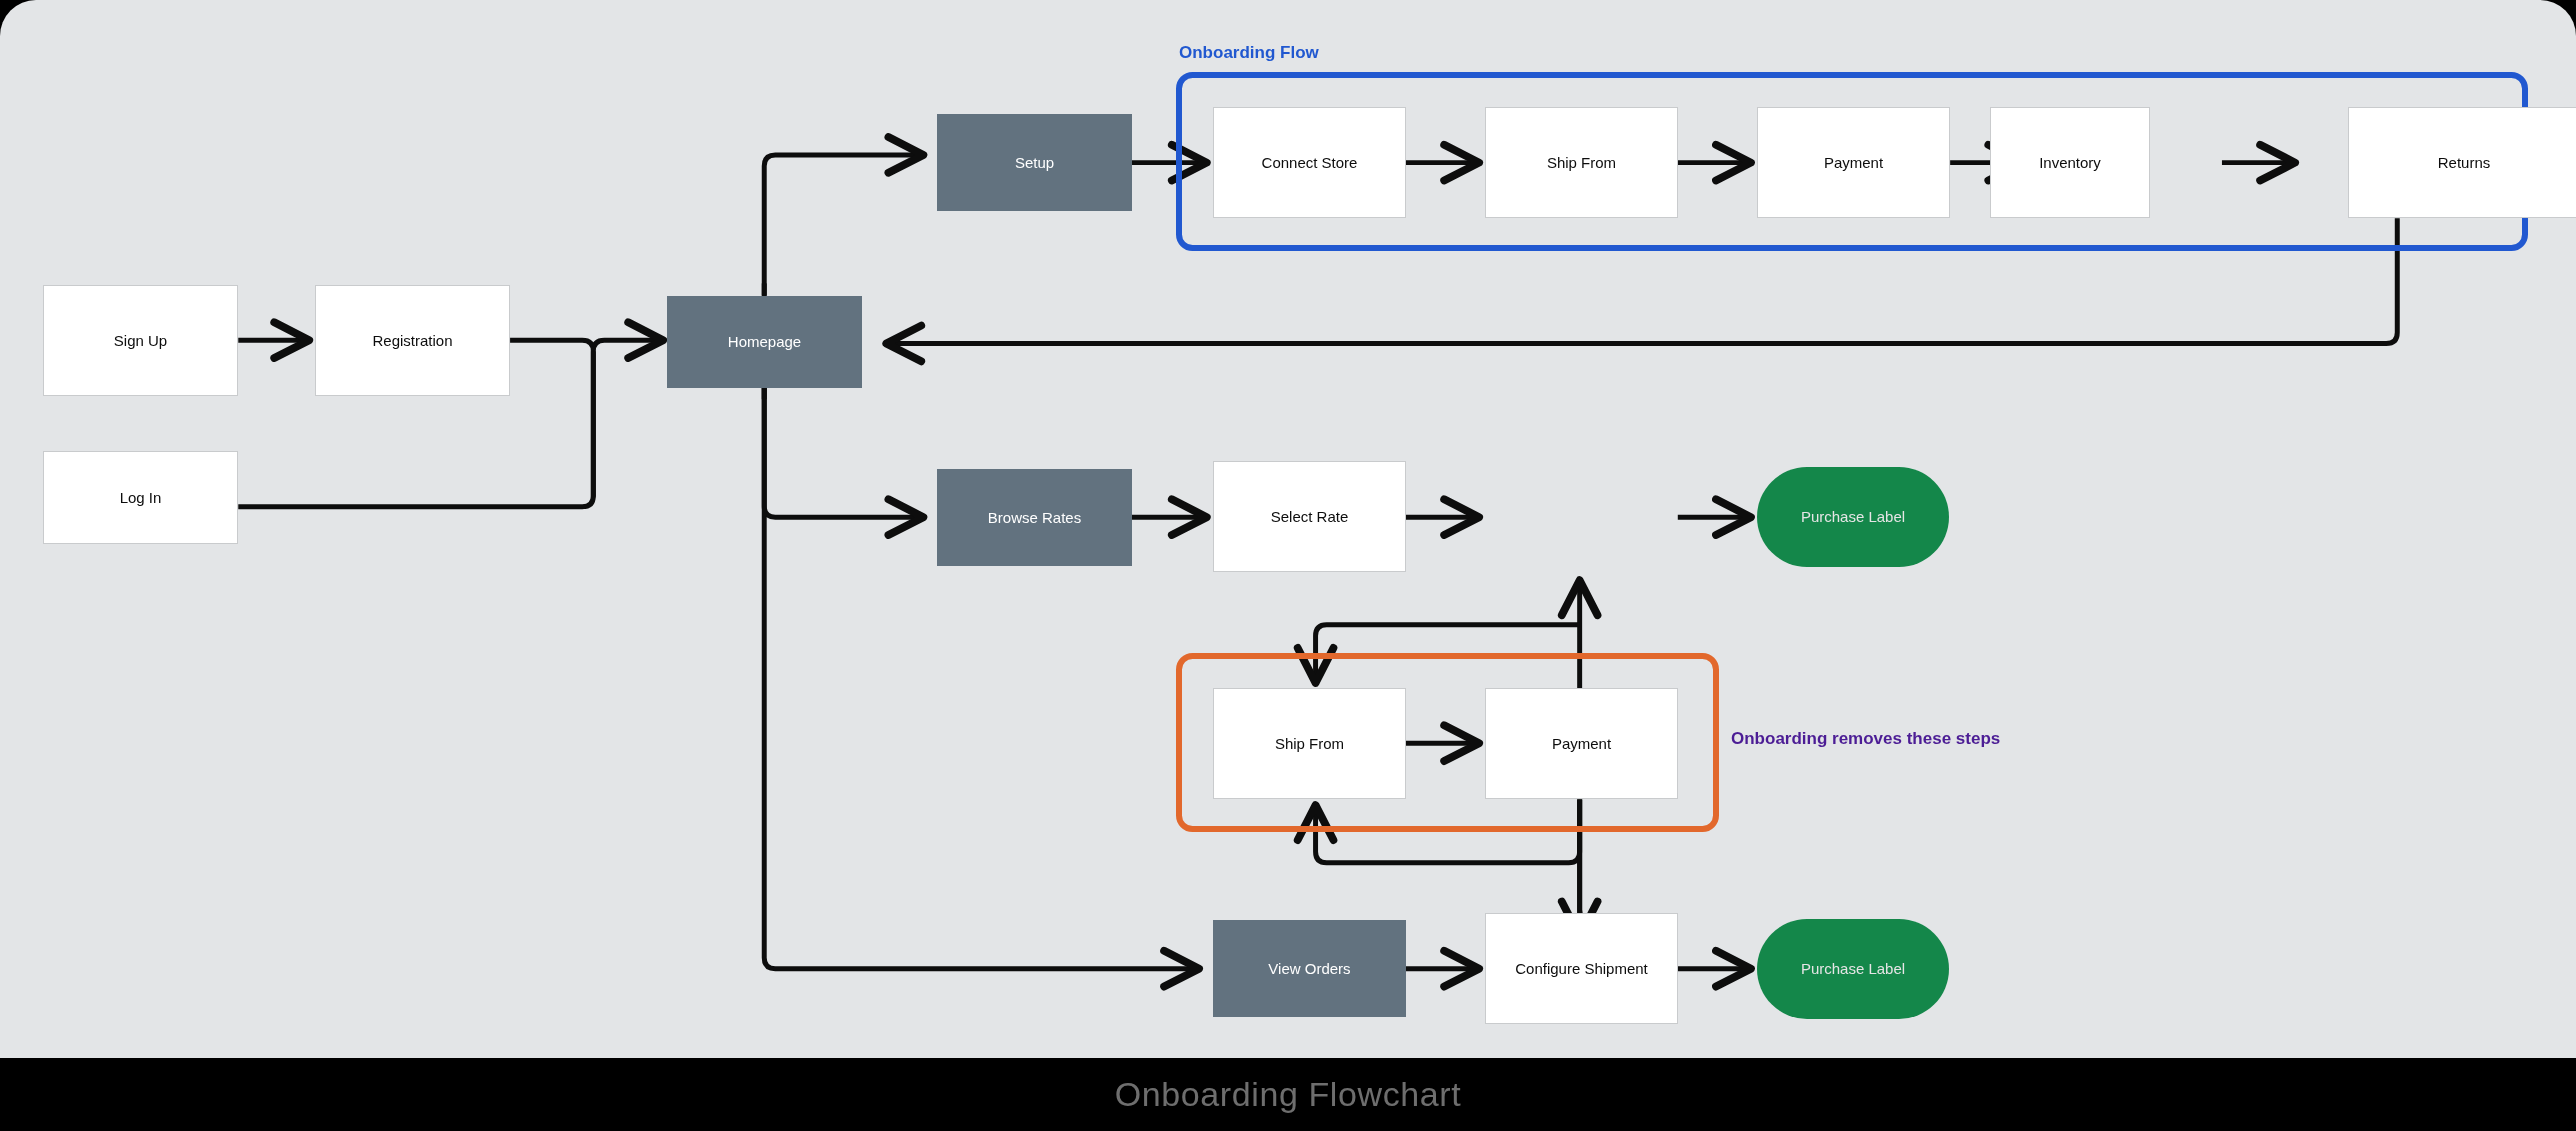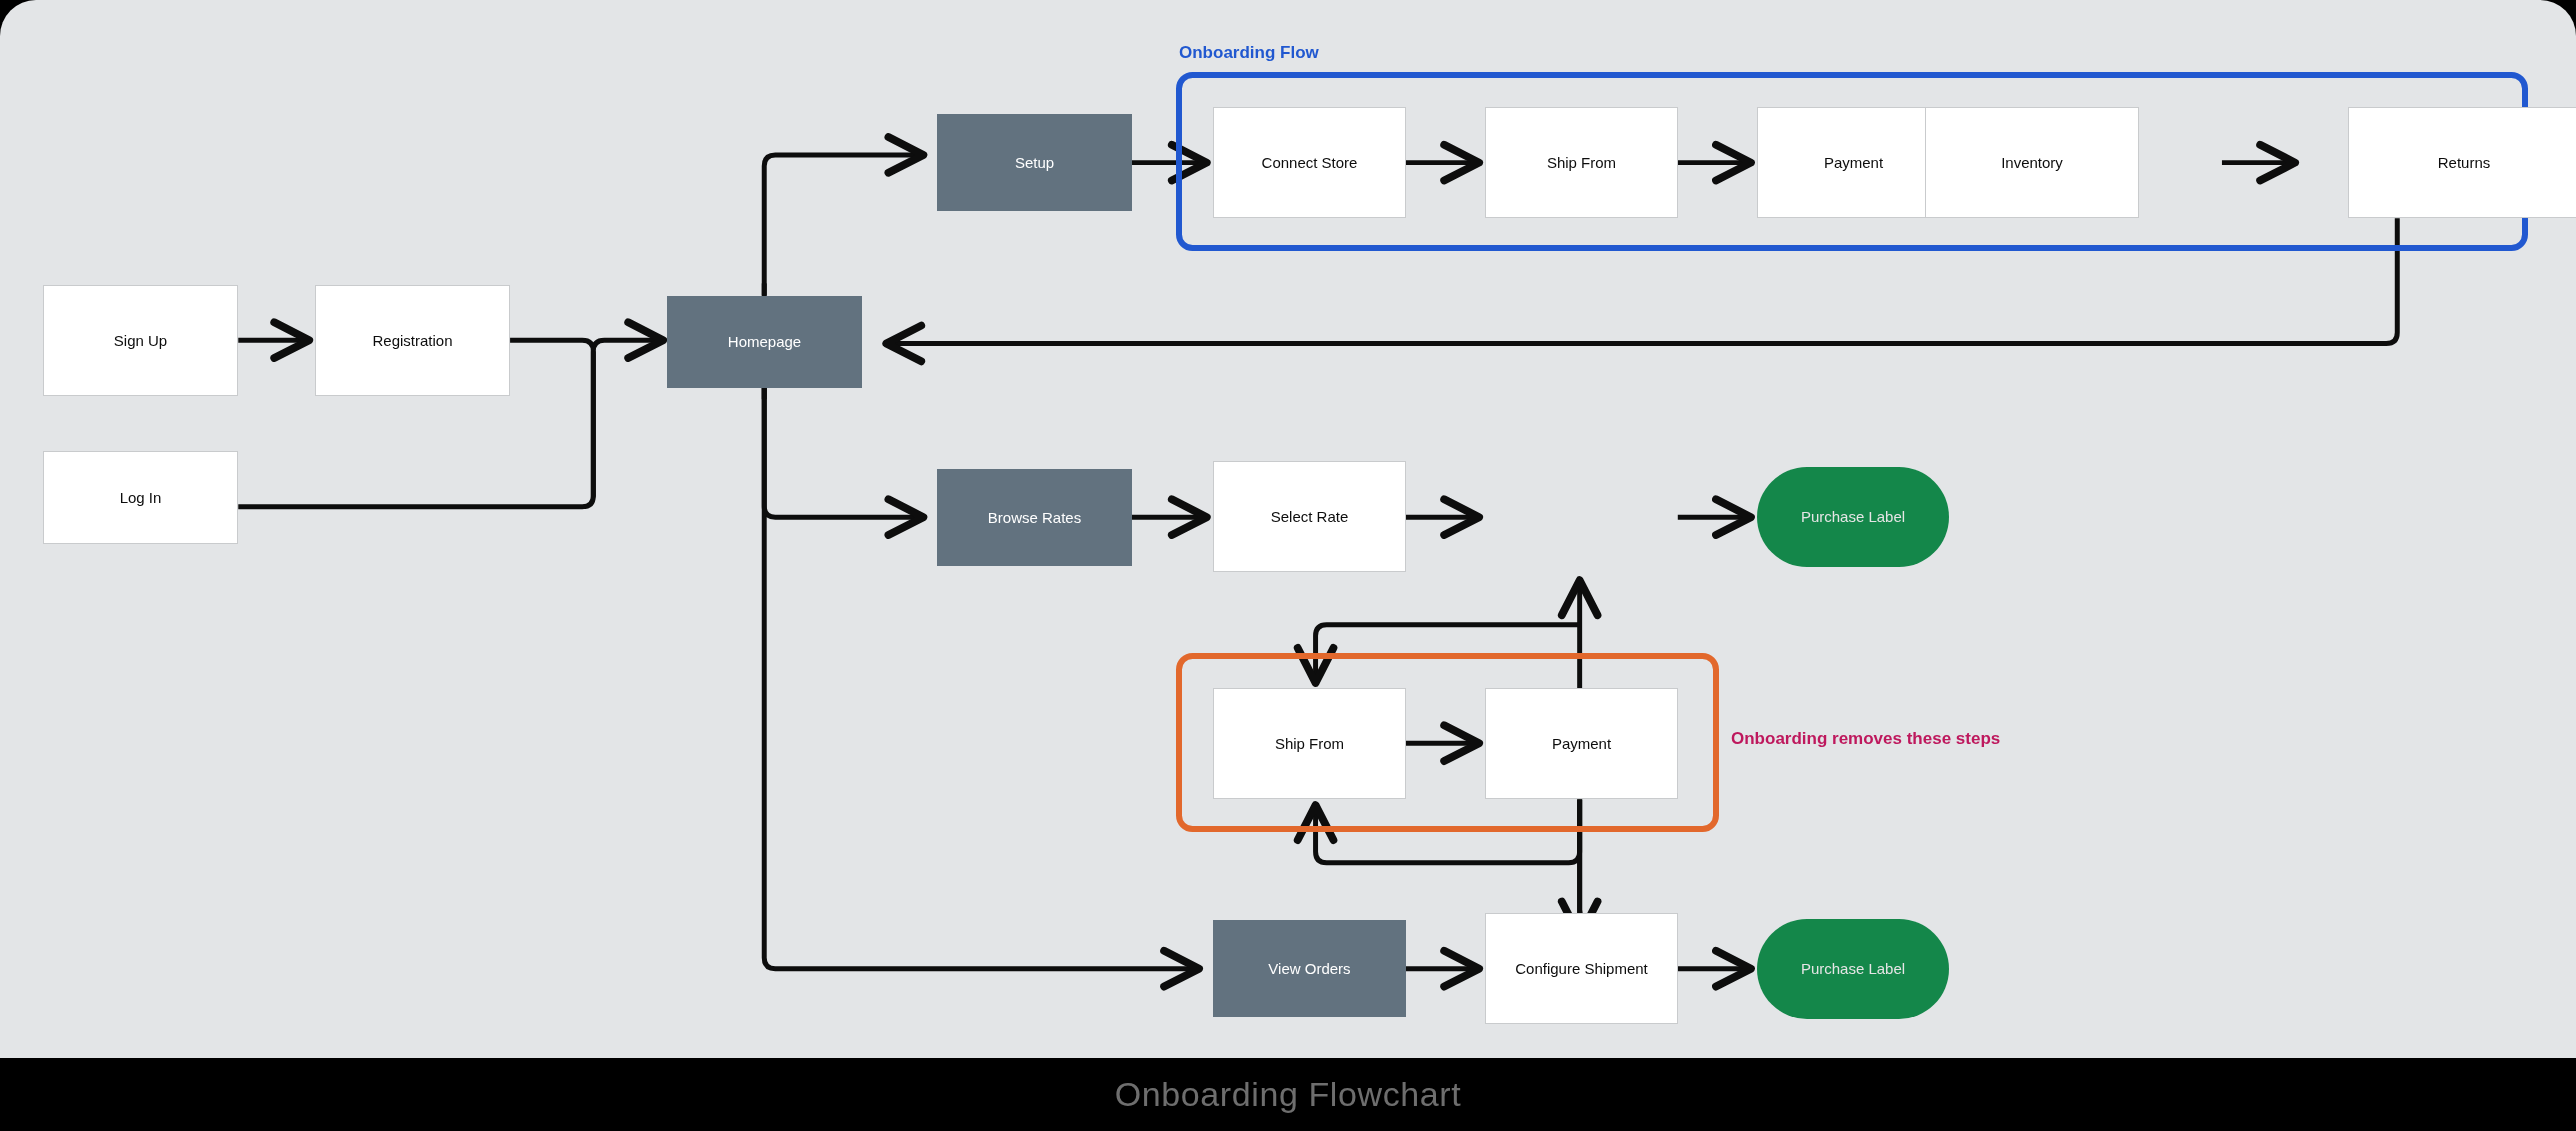--- a/index.html
+++ b/index.html
@@ -74,21 +74,21 @@
   .group-box.blue   { border: 6px solid #2158d0; }
   .group-box.orange { border: 6px solid #e2682c; }
 
   .group-label {
     position: absolute;
     font-size: 17px;
     font-weight: 700;
     white-space: nowrap;
   }
   .group-label.blue   { color: #2158d0; }
-  .group-label.orange { color: #be185d; }
+  .group-label.orange { color: #4c1d95; }
 
   
   .node {
     position: absolute;
     box-sizing: border-box;
     display: flex;
     align-items: center;
     justify-content: center;
     text-align: center;
     font-size: 15px;
@@ -213,21 +213,21 @@
     </div>
 
     <div class="node plain" style="left:1485px; top:107px; width:193px; height:111px;">
       <span>Ship From</span>
     </div>
 
     <div class="node plain" style="left:1757px; top:107px; width:193px; height:111px;">
       <span>Payment</span>
     </div>
 
-    <div class="node plain" style="left:1925px; top:107px; width:214px; height:111px;">
+    <div class="node plain" style="left:1990px; top:107px; width:160px; height:111px;">
       <span>Inventory</span>
     </div>
 
     <div class="node plain" style="left:2301px; top:107px; width:232px; height:111px;margin-left:47px;">
       <span>Returns</span>
     </div>
 
     <div class="node slate" style="left:937px; top:469px; width:195px; height:97px;">
       <span>Browse Rates</span>
     </div>

